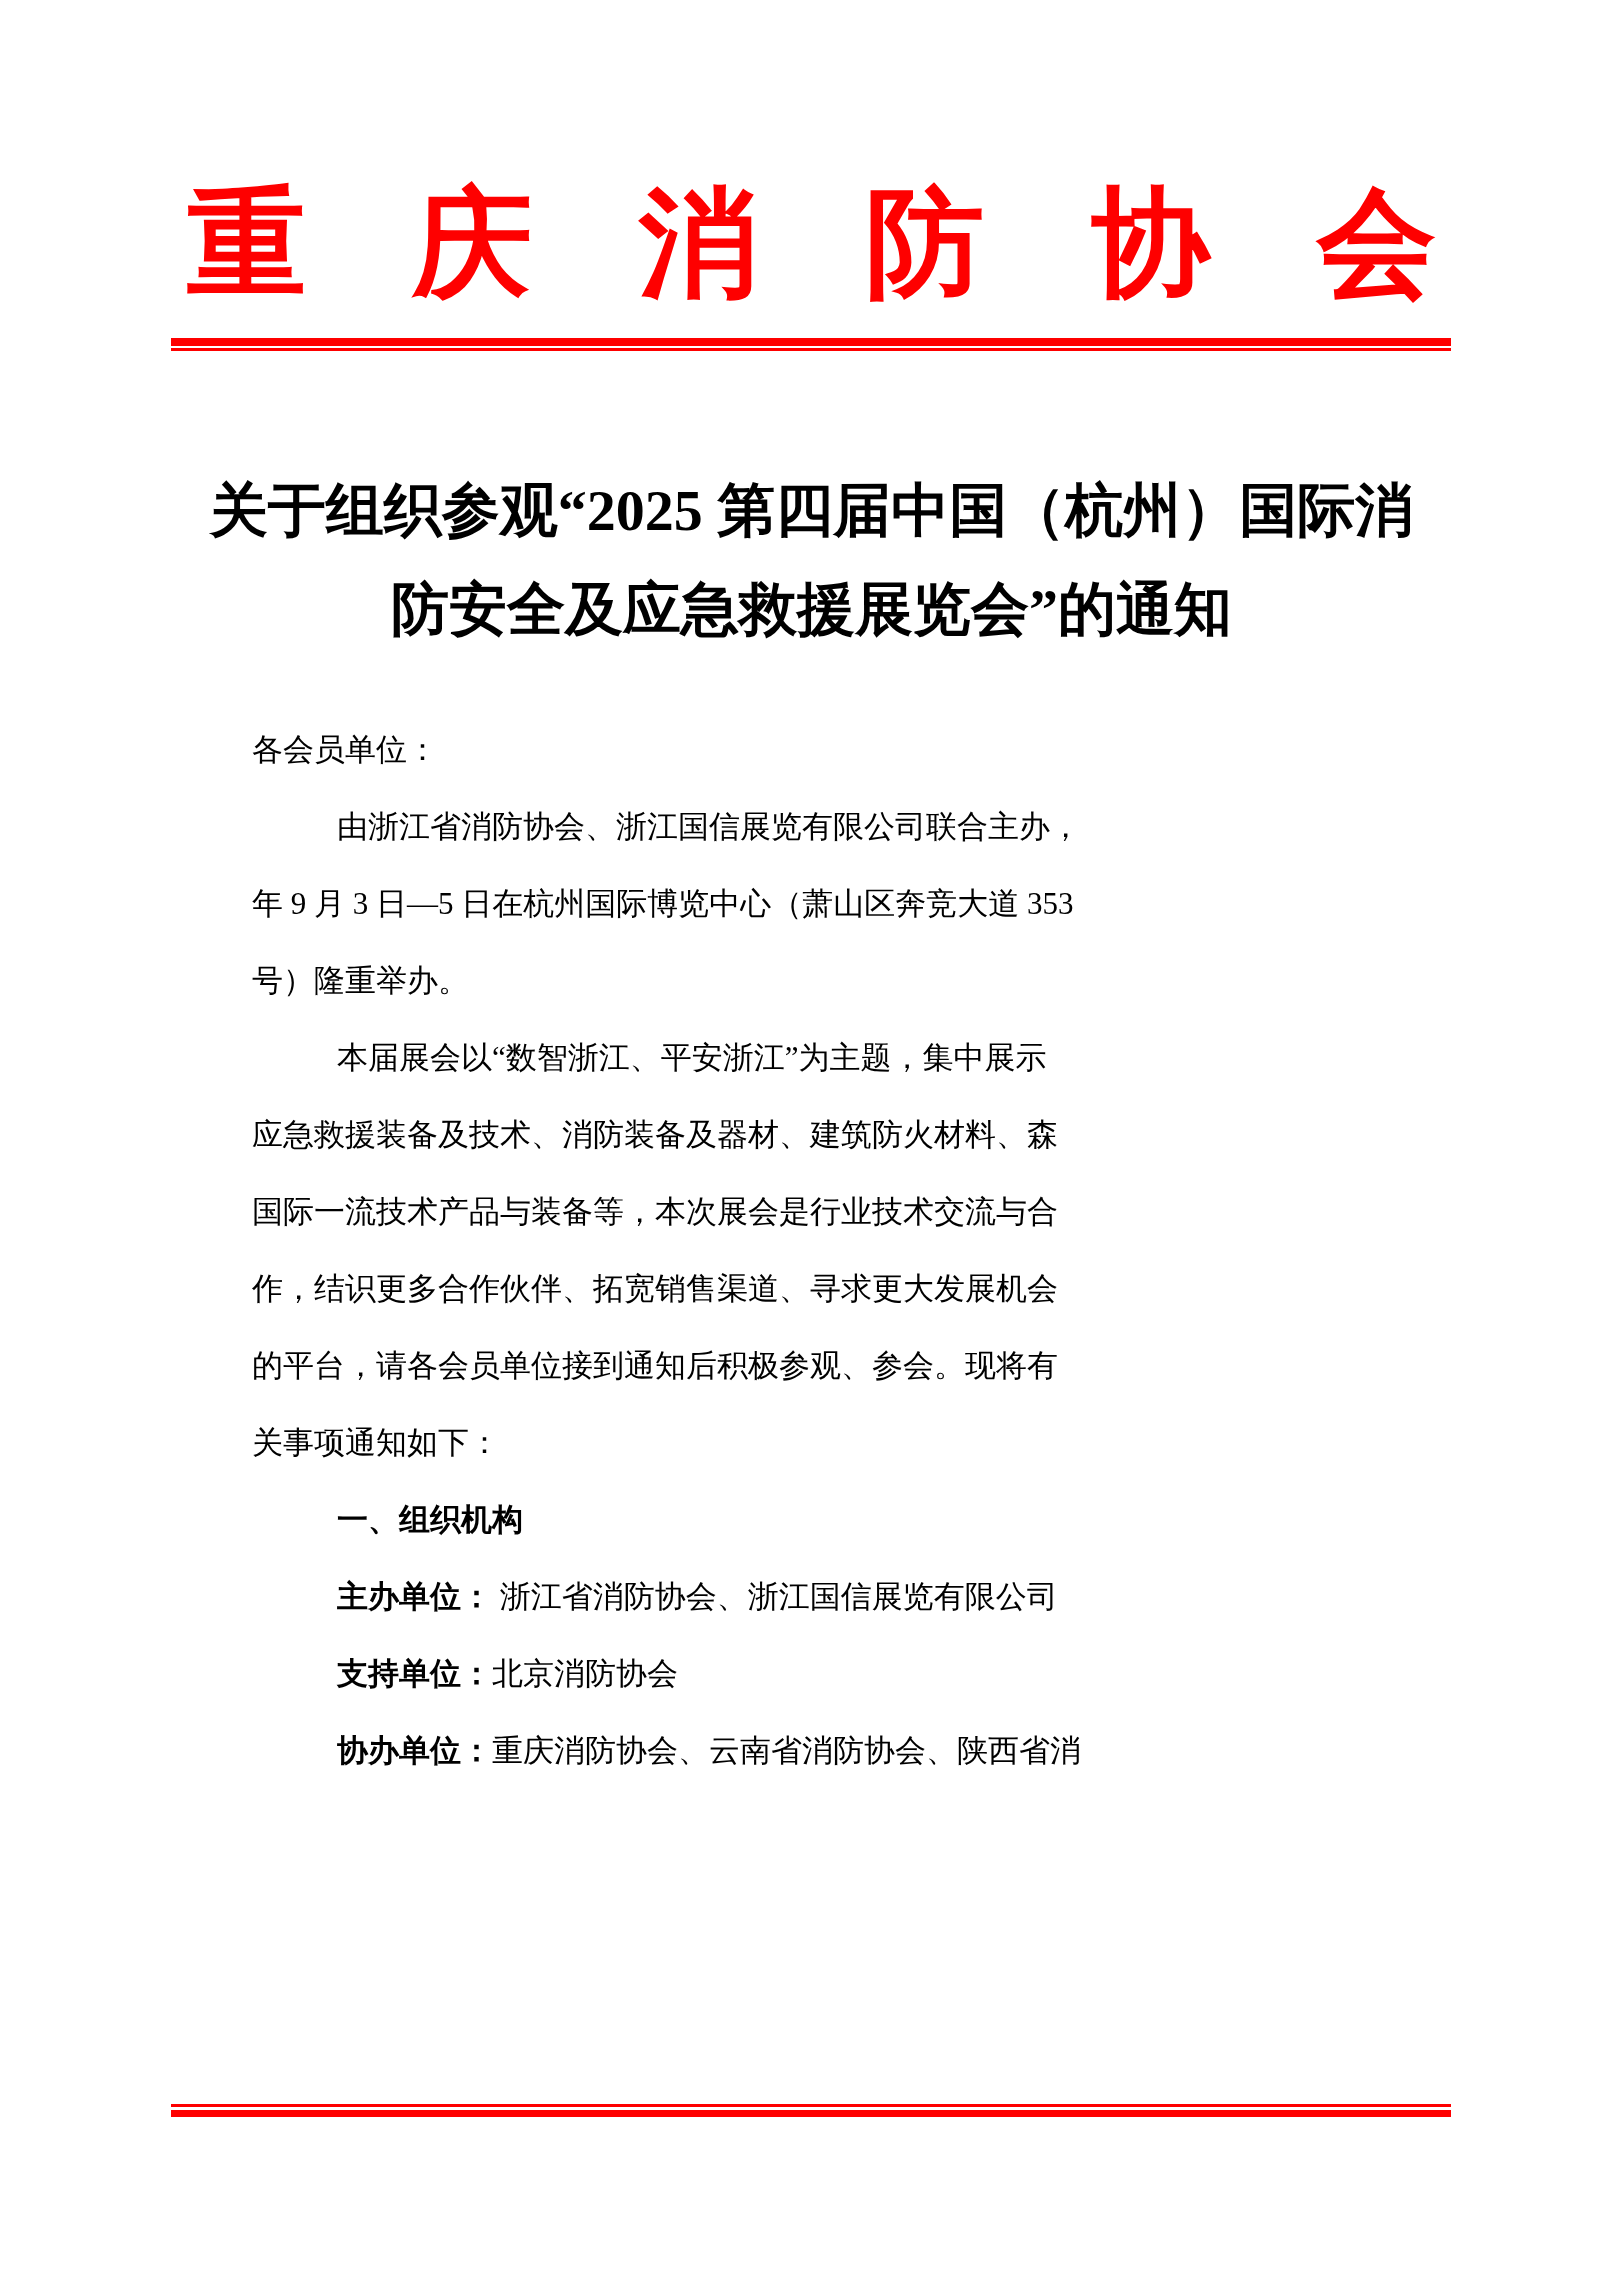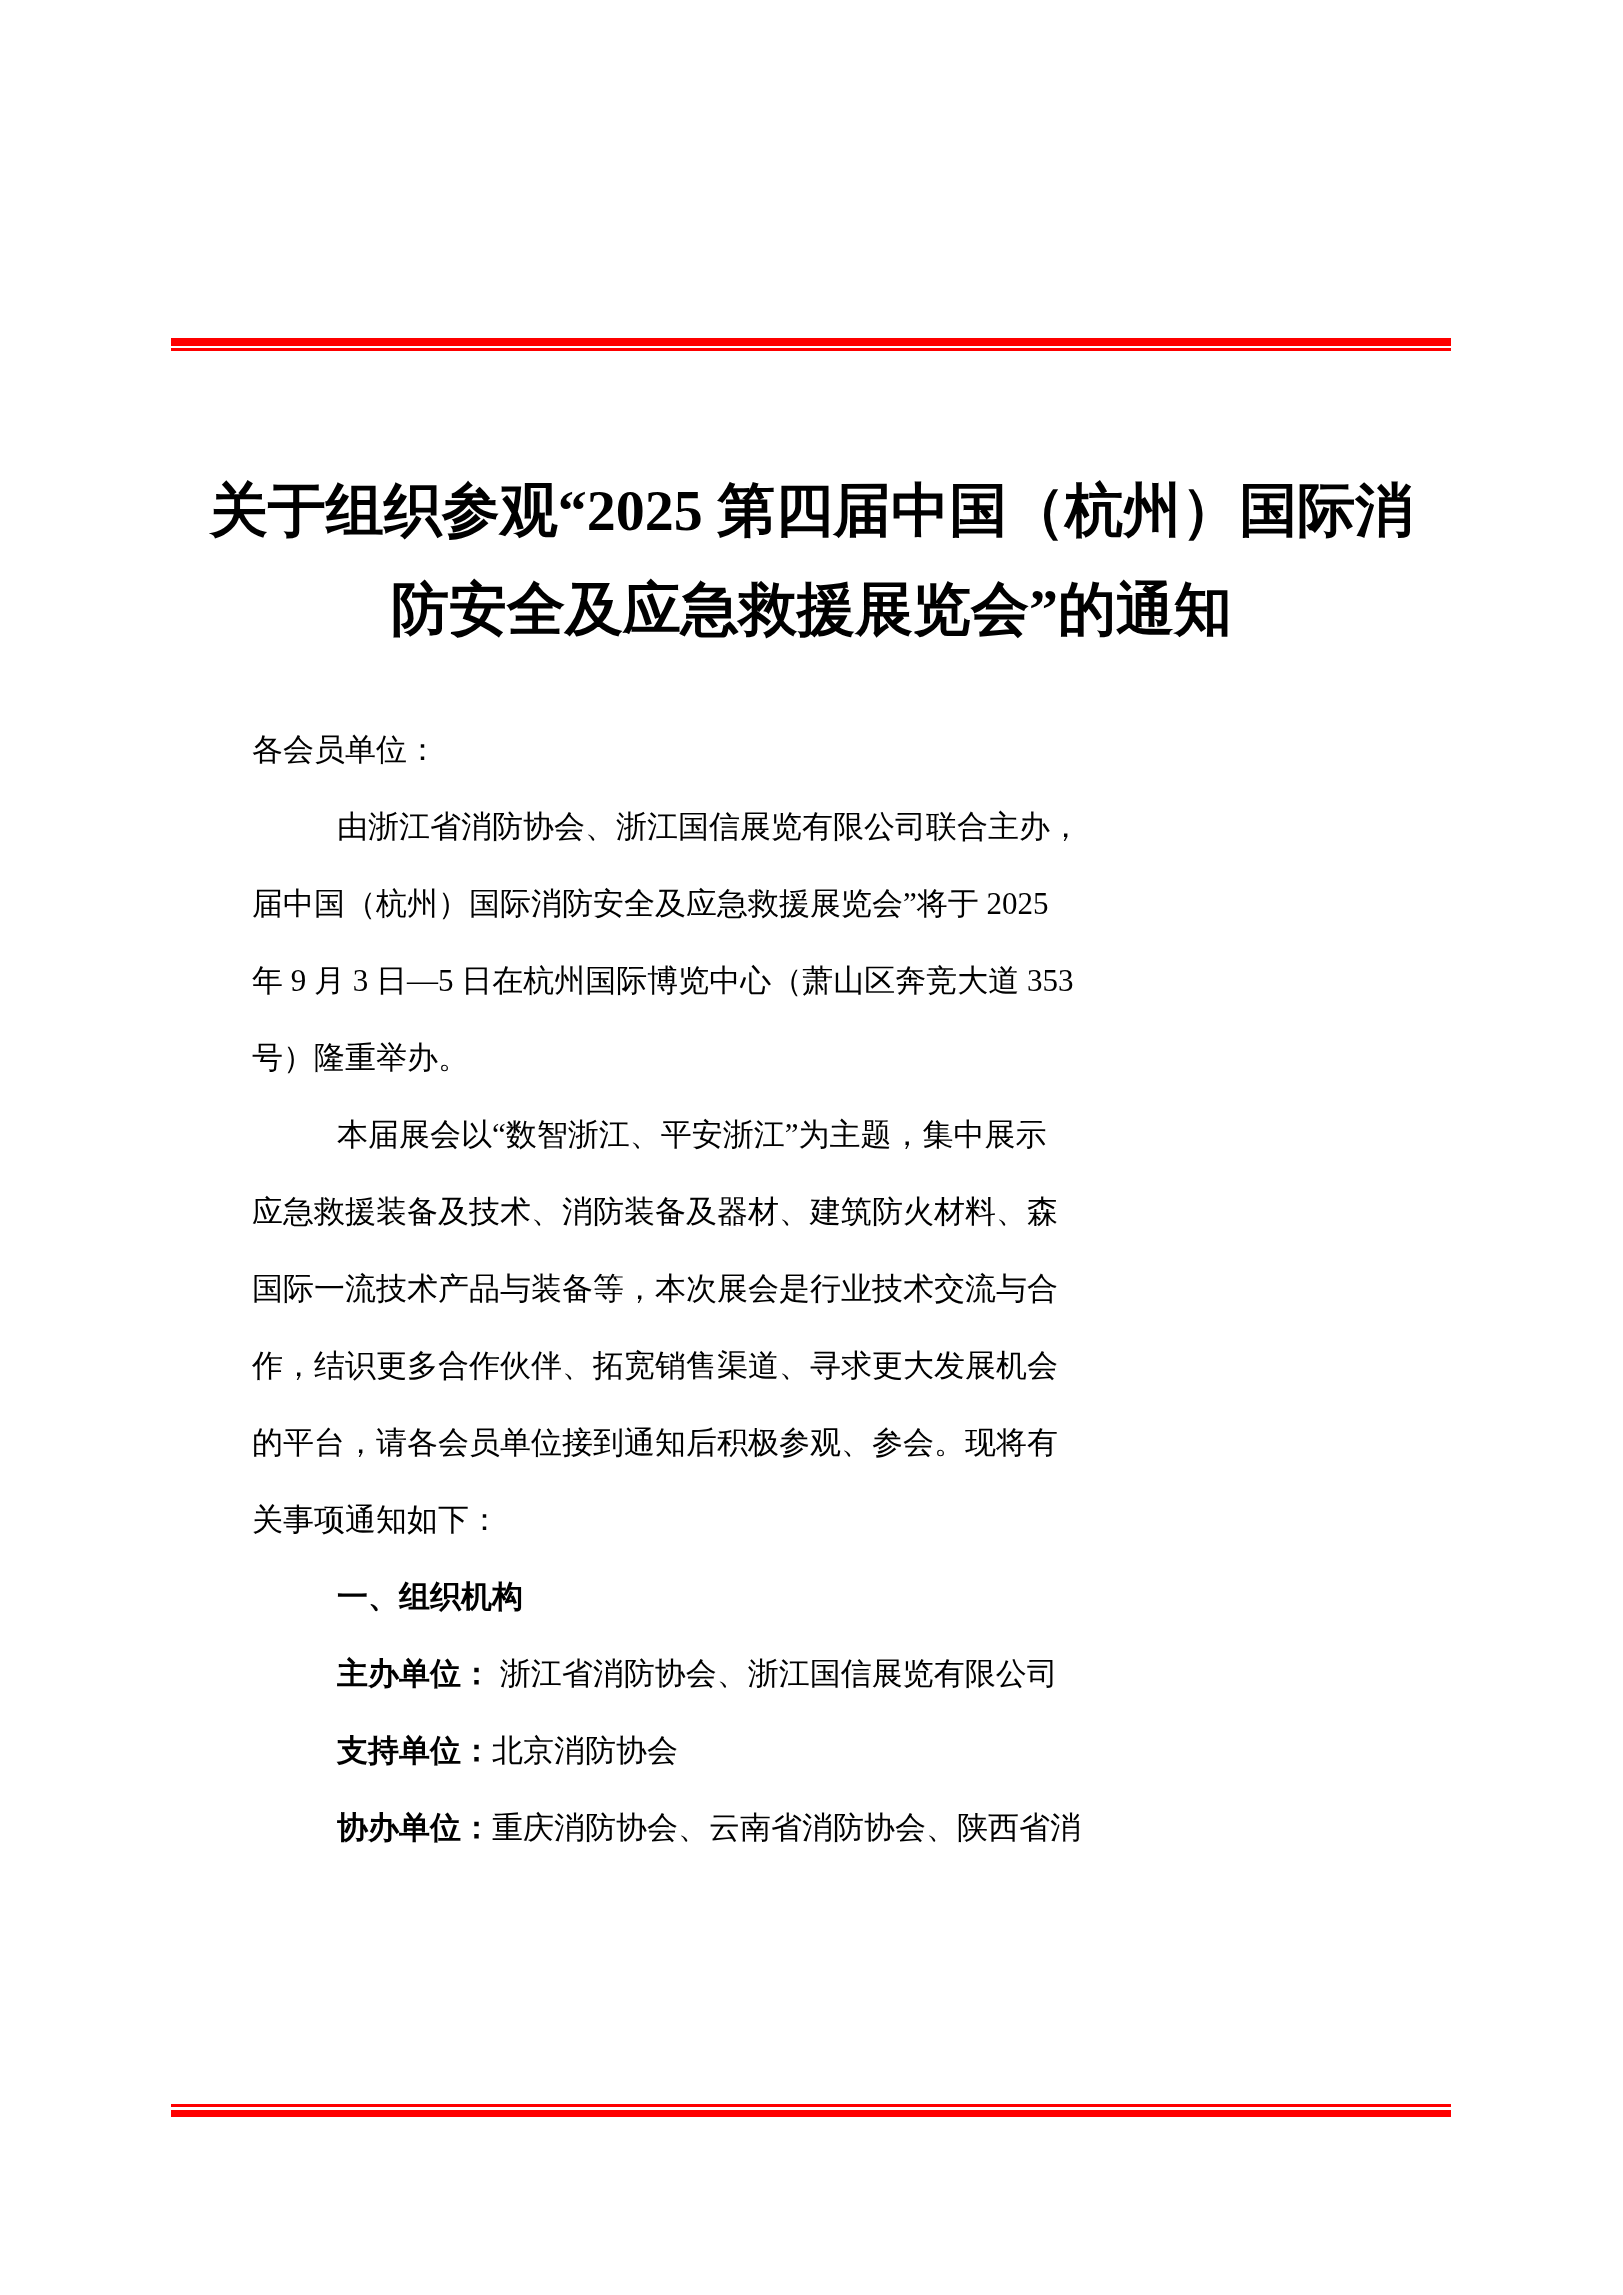--- a/index.html
+++ b/index.html
@@ -47,33 +47,33 @@
     font-family:"Liberation Sans","DejaVu Sans",sans-serif;
     font-weight:bold;
   }
   .label{font-weight:bold;}
 </style>
 </head>
 <body>
 
 <div class="page">
 
+  <div class="org-name">重庆消防协会</div>
 
   <div class="rule rule-top-thick"></div>
   <div class="rule rule-top-thin"></div>
 
   <div class="doc-title">
     <div>关于组织参观“2025 第四届中国（杭州）国际消</div>
     <div>防安全及应急救援展览会”的通知</div>
   </div>
 
   <div class="body-block">
     <div class="line">各会员单位：</div>
     <div class="line indent">由浙江省消防协会、浙江国信展览有限公司联合主办，</div>
-    <div class="line">届中国（杭州）国际消防安全及应急救援展览会”将于 2025</div>
     <div class="line">年 9 月 3 日—5 日在杭州国际博览中心（萧山区奔竞大道 353</div>
     <div class="line">号）隆重举办。</div>
     <div class="line indent">本届展会以“数智浙江、平安浙江”为主题，集中展示</div>
     <div class="line">应急救援装备及技术、消防装备及器材、建筑防火材料、森</div>
     <div class="line">国际一流技术产品与装备等，本次展会是行业技术交流与合</div>
     <div class="line">作，结识更多合作伙伴、拓宽销售渠道、寻求更大发展机会</div>
     <div class="line">的平台，请各会员单位接到通知后积极参观、参会。现将有</div>
     <div class="line">关事项通知如下：</div>
 
     <div class="line indent heading">一、组织机构</div>

